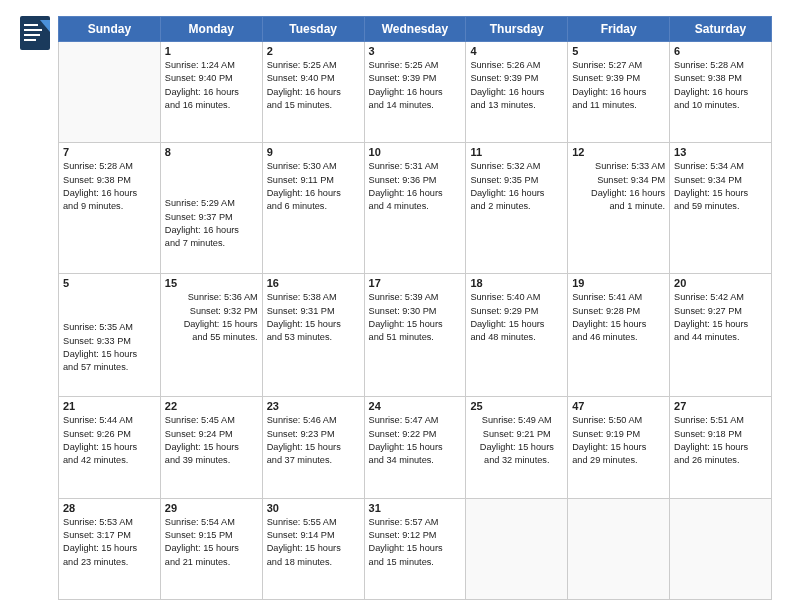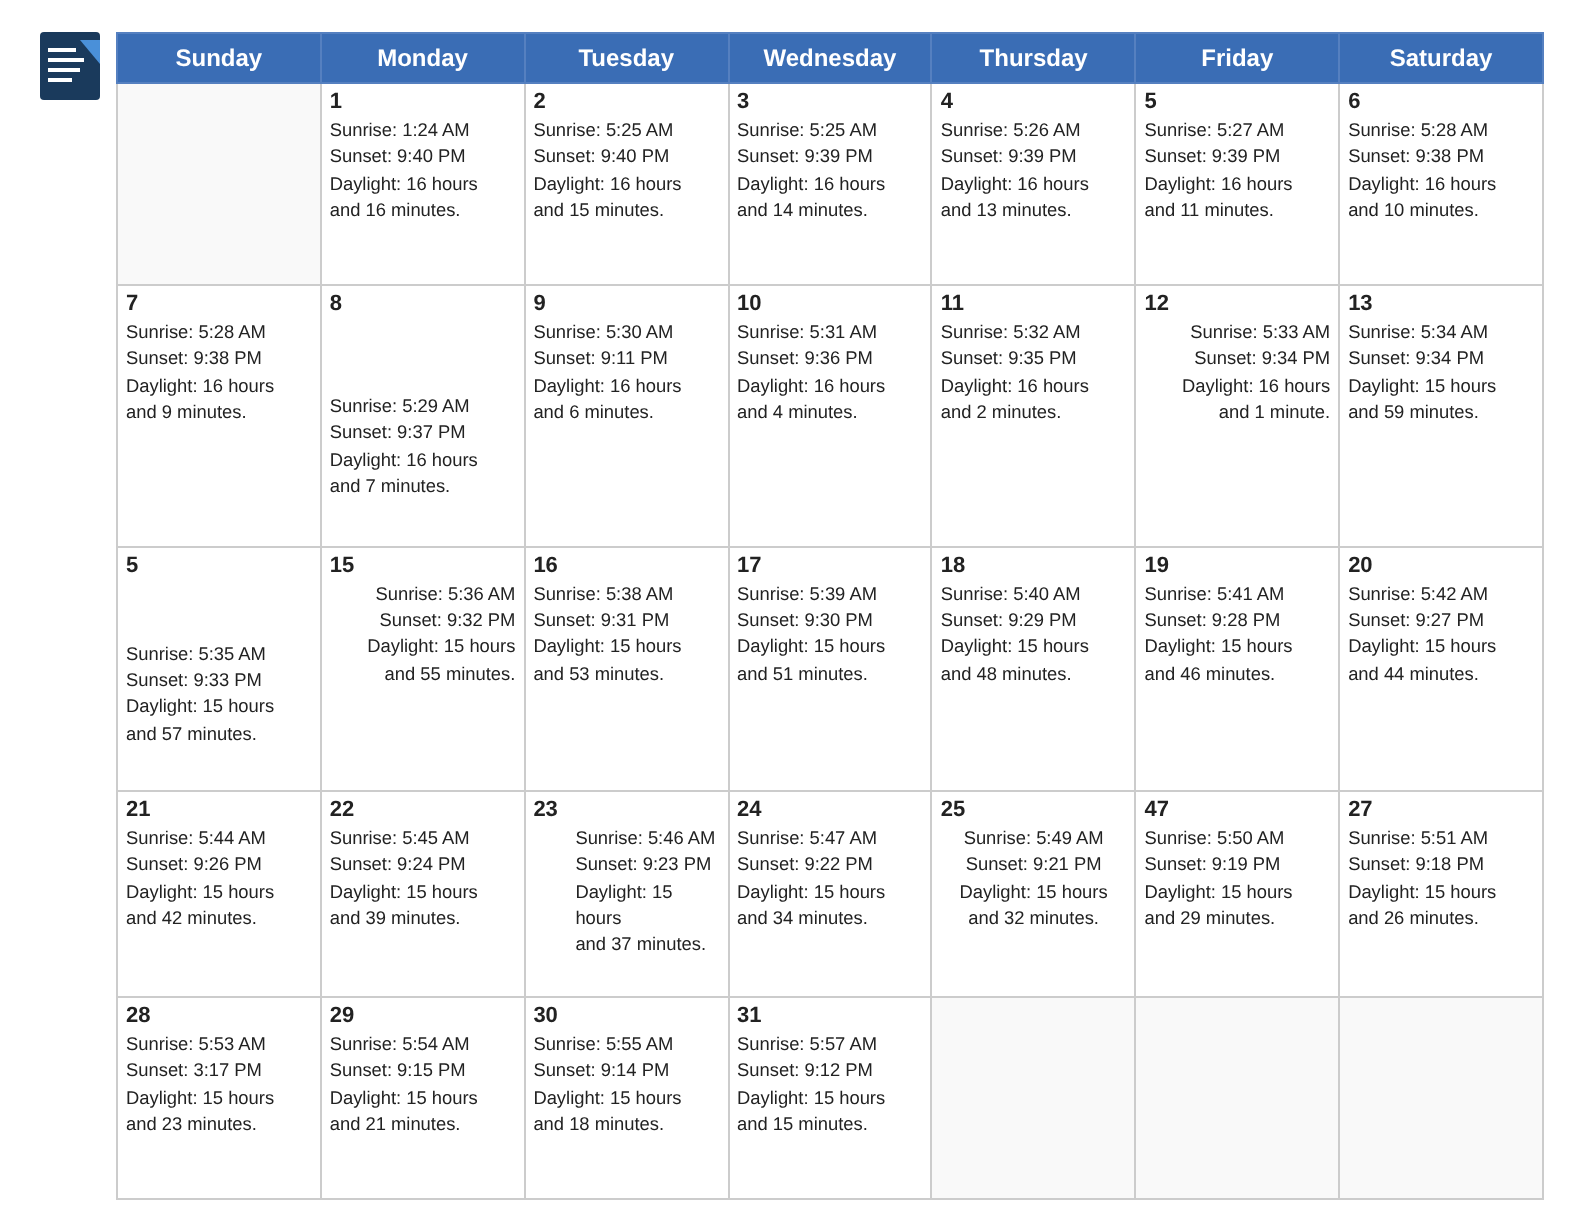--- a/index.html
+++ b/index.html
@@ -285,21 +285,21 @@
           </td>
           <td>
             <span class="day-num">22</span>
             <div class="day-info" style="white-space: pre-line;">Sunrise: 5:45 AM
 Sunset: 9:24 PM
 Daylight: 15 hours
 and 39 minutes.</div>
           </td>
           <td>
             <span class="day-num">23</span>
-            <div class="day-info" style="white-space: pre-line; margin-left: 21px;">Sunrise: 5:46 AM
+            <div class="day-info" style="white-space: pre-line;">Sunrise: 5:46 AM
 Sunset: 9:23 PM
 Daylight: 15 hours
 and 37 minutes.</div>
           </td>
           <td>
             <span class="day-num">24</span>
             <div class="day-info" style="white-space: pre-line;">Sunrise: 5:47 AM
 Sunset: 9:22 PM
 Daylight: 15 hours
 and 34 minutes.</div>

